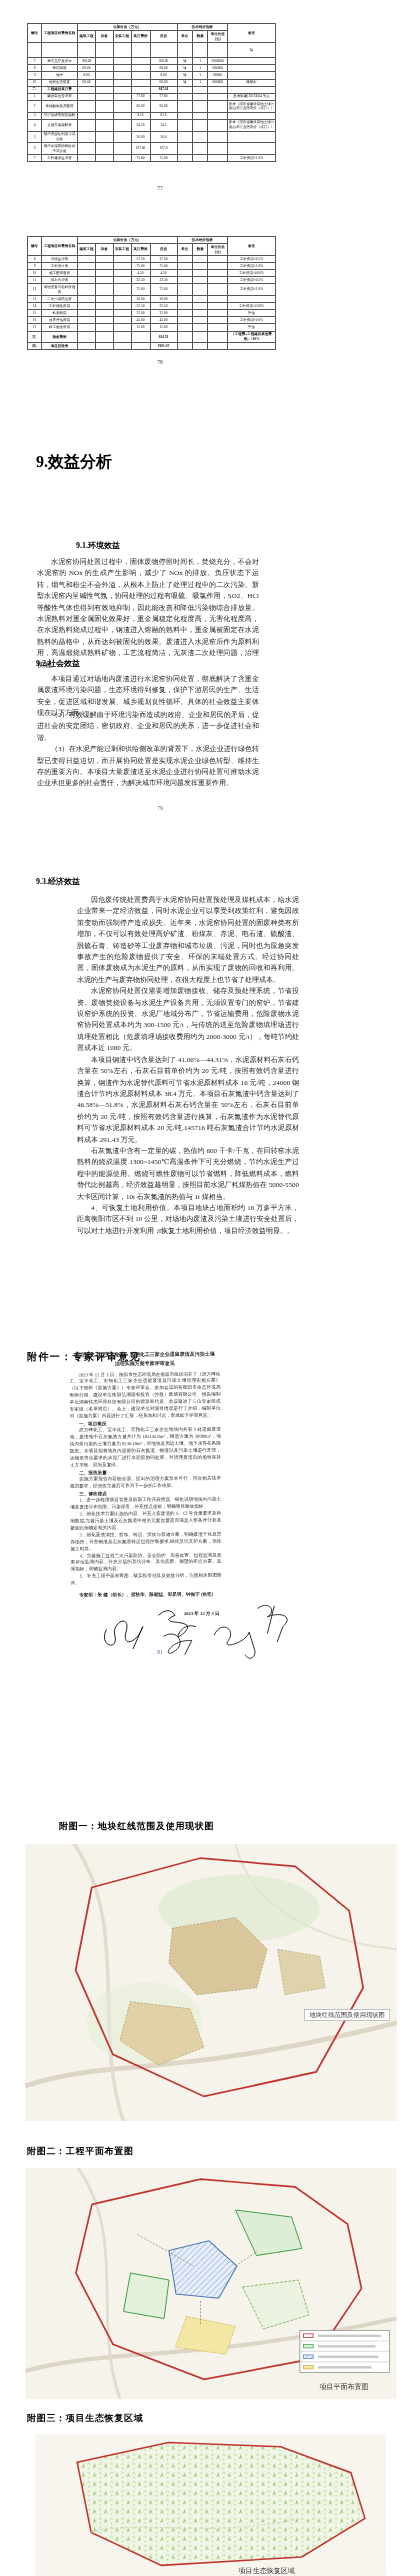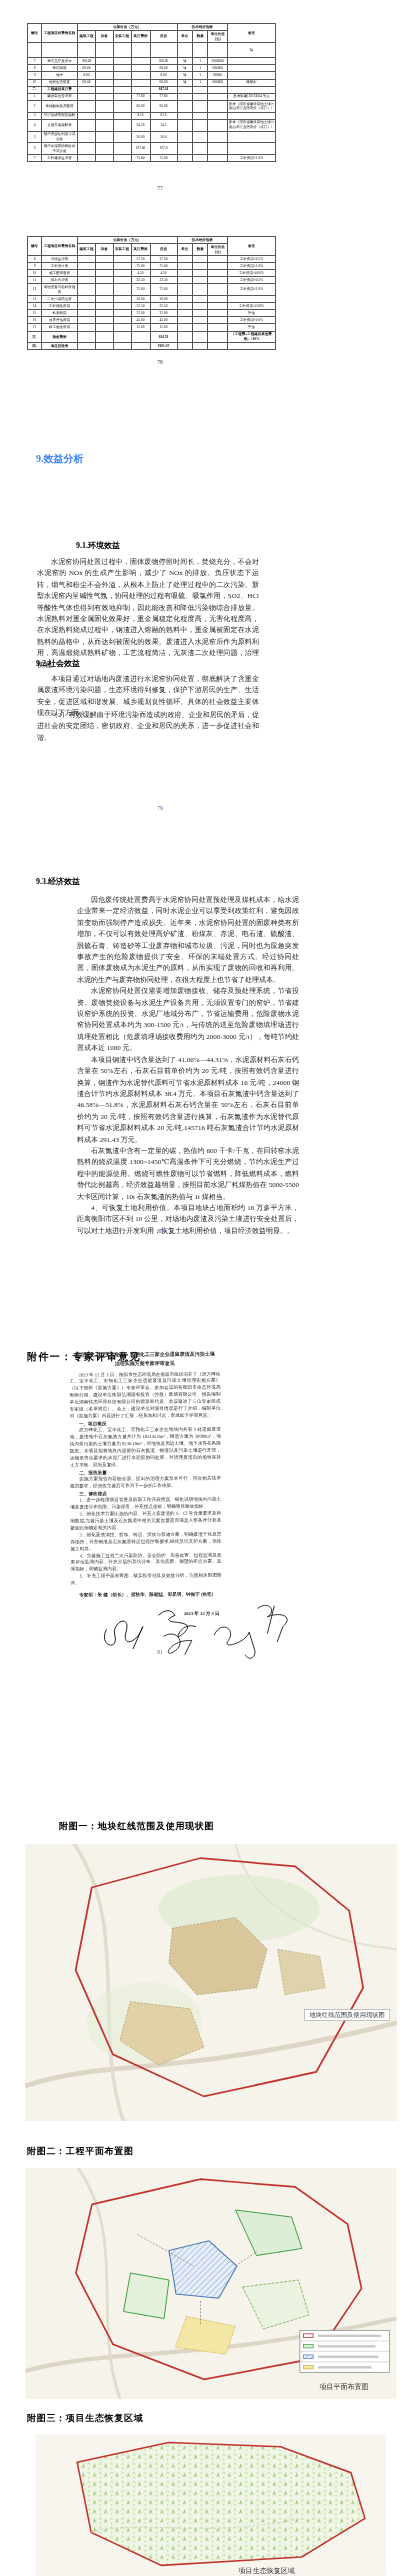--- a/index.html
+++ b/index.html
@@ -7,21 +7,21 @@
        font-family:"Liberation Serif","DejaVu Serif",serif;color:#1a1a1a;}
   .abs{position:absolute;}
   
   table.cost{border-collapse:collapse;table-layout:fixed;width:248px;
              font-family:"Liberation Serif","DejaVu Serif",serif;font-size:3.5px;color:#111;}
   .cost th,.cost td{border:0.4px solid #555;padding:0.7px 0.7px;text-align:center;
                     vertical-align:middle;line-height:1.35;word-break:break-all;}
   .cost th{font-weight:bold;}
   .cost tr.bold td{font-weight:bold;}
   
-  .h-big{font-size:10px;font-weight:bold;color:#3b82f6;}
+  .h-big{font-size:16px;font-weight:bold;color:#000000;}
   .h-sub{font-size:8px;font-weight:bold;color:#000;}
   .flow{width:222px;}
   .para{font-size:7px;line-height:11.4px;text-align:justify;text-indent:2em;color:#222;}
   .pagenum{font-size:5.6px;width:56px;text-align:center;color:#3c3c3c;}
   .pagenum.blue{color:#4a6aa5;}
   
   .h-attach{font-size:10px;font-weight:bold;letter-spacing:1.4px;color:#000;margin-top:47px;}
   .scan{width:151px;transform:rotate(-0.35deg);color:#2c2c2c;}
   .s-title{font-size:5px;font-weight:bold;text-align:center;line-height:9px;}
   .s-para{font-size:4.6px;line-height:6.9px;text-align:justify;text-indent:2em;}
@@ -444,20 +444,21 @@
 
   <div class="abs h-big" style="left:36px;top:452px;">9.效益分析</div>
 
   <div class="abs h-sub" style="left:36px;top:540px;padding-left:40px;">9.1.环境效益</div>
   <div class="abs flow para" style="left:37px;top:557px;">水泥窑协同处置过程中，固体废物停留时间长，焚烧充分，不会对水泥窑的 NOx 的生成产生影响，减少了 NOx 的排放。负压状态下运转，烟气和粉尘不会外溢，从根本上防止了处理过程中的二次污染。新型水泥窑内呈碱性气氛，协同处理的过程有吸硫、吸氯作用，SO2、HCl 等酸性气体也得到有效地抑制，因此能改善和降低污染物综合排放量。水泥熟料对重金属固化效果好，重金属稳定化程度高，无害化程度高，在水泥熟料烧成过程中，钢渣进入熔融的熟料中，重金属被固定在水泥熟料的晶格中，从而达到被固化的效果。废渣进入水泥窑后作为原料利用，高温煅烧成熟料矿物，工艺流程简洁，无灰渣二次处理问题，治理彻底。</div>
 
   <div class="abs h-sub" style="left:36px;top:658px;font-family:Liberation Serif, serif;">9.2.社会效益</div>
   <div class="abs flow para" style="left:37px;top:674px;">本项目通过对场地内废渣进行水泥窑协同处置，彻底解决了含重金属废渣环境污染问题，生态环境得到修复，保护下游居民的生产、生活安全，促进区域和谐发展、城乡规划良性循环。具体的社会效益主要体现在以下方面：</div>
   <div class="abs flow" style="left:37px;top:710px;">
       <div class="para">（2）有效缓解由于环境污染而造成的政府、企业和居民的矛盾，促进社会的安定团结，密切政府、企业和居民的关系，进一步促进社会和谐。</div>
+      <div class="para">（3）在水泥产能过剩和供给侧改革的背景下，水泥企业进行绿色转型已变得日益迫切，而开展协同处置是实现水泥企业绿色转型、维持生存的重要方向。本项目大量废渣送至水泥企业进行协同处置可推动水泥企业承担更多的社会责任，为解决城市环境问题发挥重要作用。</div>
     </div>
   <div class="abs pagenum blue" style="left:132px;top:805px;">79</div>
 
   <div class="abs h-sub" style="left:36px;top:876px;">9.3.经济效益</div>
   <div class="abs flow" style="left:37px;top:895px;margin-left:40px;">
       <div class="para">因危废传统处置费高于水泥窑协同处置预处理及煤耗成本，给水泥企业带来一定经济效益，同时水泥企业可以享受到政策红利，避免因政策变动而强制停产造成损失。近年来，水泥窑协同处置的固废种类有所增加，不仅可以有效处理高炉矿渣、粉煤灰、赤泥、电石渣、硫酸渣、脱硫石膏、铸造砂等工业废弃物和城市垃圾、污泥，同时也为应急突发事故产生的危险废物提供了安全、环保的末端处置方式。经过协同处置，固体废物成为水泥生产的原料，从而实现了废物的回收和再利用。水泥的生产与废弃物协同处理，在很大程度上也节省了处理成本。</div>
       <div class="para">水泥窑协同处置仅需要增加废物接收、储存及预处理系统，节省投资。废物焚烧设备与水泥生产设备共用，无须设置专门的窑炉，节省建设窑炉系统的投资。水泥厂地域分布广，节省运输费用，危险废物水泥窑协同处置成本约为 300-1500 元/t，与传统的送至危险废物填埋场进行填埋处置相比（危废填埋场接收费用约为 2000-3000 元/t），每吨节约处置成本近 1000 元。</div>
       <div class="para">本项目钢渣中钙含量达到了 41.06%—44.31%，水泥原材料石灰石钙含量在 50%左右，石灰石目前单价约为 20 元/吨，按照有效钙含量进行换算，钢渣作为水泥替代原料可节省水泥原材料成本 16 元/吨，24000 钢渣合计节约水泥原材料成本 38.4 万元。本项目石灰氮渣中钙含量达到了 46.58%—51.8%，水泥原材料石灰石钙含量在 50%左右，石灰石目前单价约为 20 元/吨，按照有效钙含量进行换算，石灰氮渣作为水泥替代原料可节省水泥原材料成本 20 元/吨,145716 吨石灰氮渣合计节约水泥原材料成本 291.43 万元。</div>
       <div class="para">石灰氮渣中含有一定量的碳，热值约 600 千卡/千克，在回转窑水泥熟料的烧成温度 1300~1450℃高温条件下可充分燃烧，节约水泥生产过程中的能源使用。燃烧可燃性废物可以节省燃料，降低燃料成本，燃料替代比例越高，经济效益越明显，按照目前水泥厂耗煤热值在 5000-5500 大卡区间计算，10t 石灰氮渣的热值与 1t 煤相当。</div>
       <div class="para">4、可恢复土地利用价值。本项目地块占地面积约 16 万多平方米，距离衡阳市区不到 10 公里，对场地内废渣及污染土壤进行安全处置后，可以对土地进行开发利用，恢复土地利用价值，项目经济效益明显。。</div>

